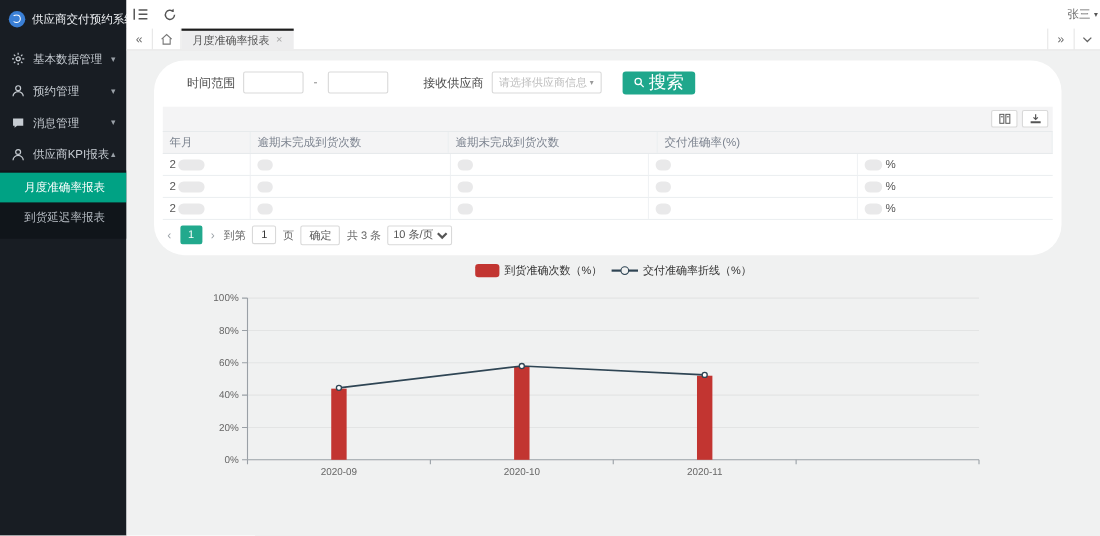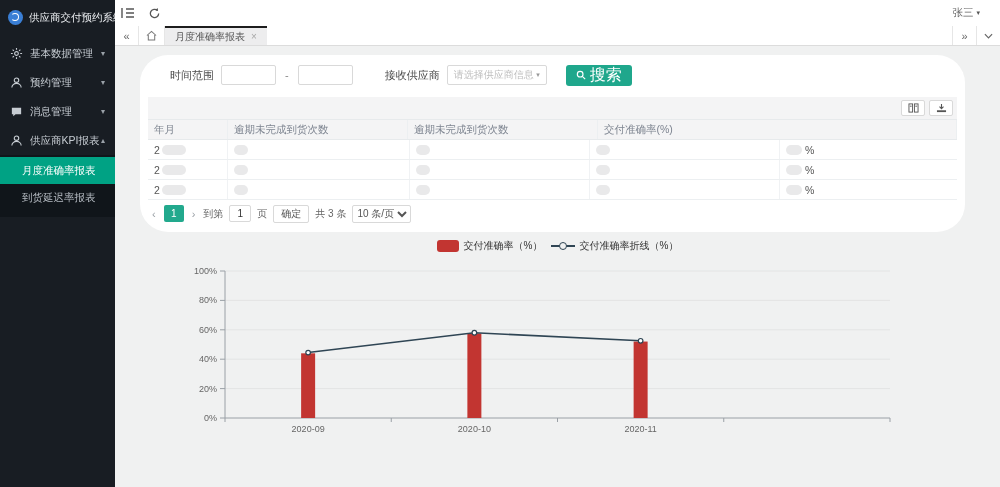--- a/index.html
+++ b/index.html
@@ -19,21 +19,21 @@
   .menu-item .mi-caret { font-size:8px; color:#9aa1a8; }
   .submenu { background:#10151a; padding:2px 0 6px 0; }
   .submenu-item { height:27px; display:flex; align-items:center; padding:0 10px 0 22px; font-size:10.5px; color:#b7bdc4; cursor:pointer; white-space:nowrap; }
   .submenu-item.active { background:#00a284; color:#fff; }
   svg.icn { display:block; }
 
   
   .topbar { position:absolute; left:115px; top:0; width:885px; height:26px; background:#fff; display:flex; align-items:center; }
   .topbar .tb-btn { width:26px; height:26px; display:flex; align-items:center; justify-content:center; cursor:pointer; }
   .topbar .spacer { flex:1; }
-  .user-menu { display:flex; align-items:center; gap:3px; font-size:10.5px; color:#666; padding-right:20px; cursor:pointer; }
+  .user-menu { display:flex; align-items:center; gap:3px; font-size:10.5px; color:#666; padding-right:2px; cursor:pointer; }
   .user-caret { font-size:7px; color:#555; }
 
   
   .tabbar { position:absolute; left:115px; top:26px; width:885px; height:20px; background:#fff; border-bottom:1px solid #dcdcdc; display:flex; align-items:stretch; }
   .tab-nav { width:24px; display:flex; align-items:center; justify-content:center; font-size:11px; color:#666; cursor:pointer; }
   .tab-nav.brd { border-right:1px solid #e6e6e6; }
   .tab-nav.brl { border-left:1px solid #e6e6e6; border-right:0; }
   .home-box { width:26px; display:flex; align-items:center; justify-content:center; border-right:1px solid #e6e6e6; cursor:pointer; }
   .tab { display:flex; align-items:center; gap:6px; background:#ededee; border-top:2px solid #1d1d1d; padding:0 10px; font-size:10px; color:#555; cursor:pointer; }
   .tab-close { color:#a8a8a8; font-size:10px; cursor:pointer; }
@@ -309,21 +309,21 @@
           <select class="pg-select">
             <option>10 条/页</option>
           </select>
         </div>
       </div>
     </div>
 
     <div class="legend">
       <span class="lg-item">
         <span class="lg-swatch" style="background: rgb(194, 53, 49);"></span>
-        <span>交付准确率（%）</span>
+        <span>到货准确次数（%）</span>
       </span>
       <span class="lg-item">
         <span class="lg-line"></span>
         <span>交付准确率折线（%）</span>
       </span>
     </div>
 
     <svg id="chart-svg" width="885" height="235">
         <line x1="105" y1="167" x2="110" y2="167" stroke="#9aa0a6" stroke-width="1"></line>
         <text x="102" y="170" text-anchor="end" font-size="9" fill="#666">0%</text>

